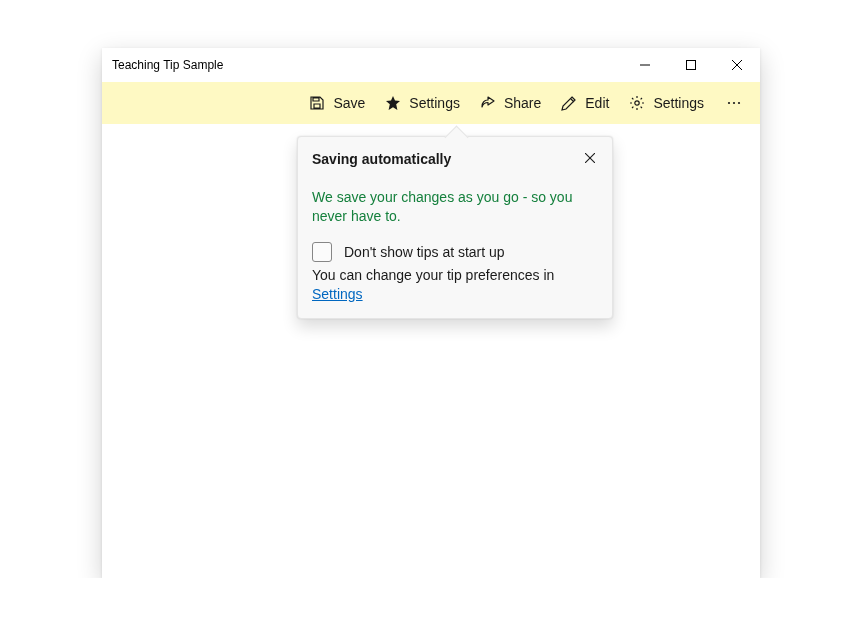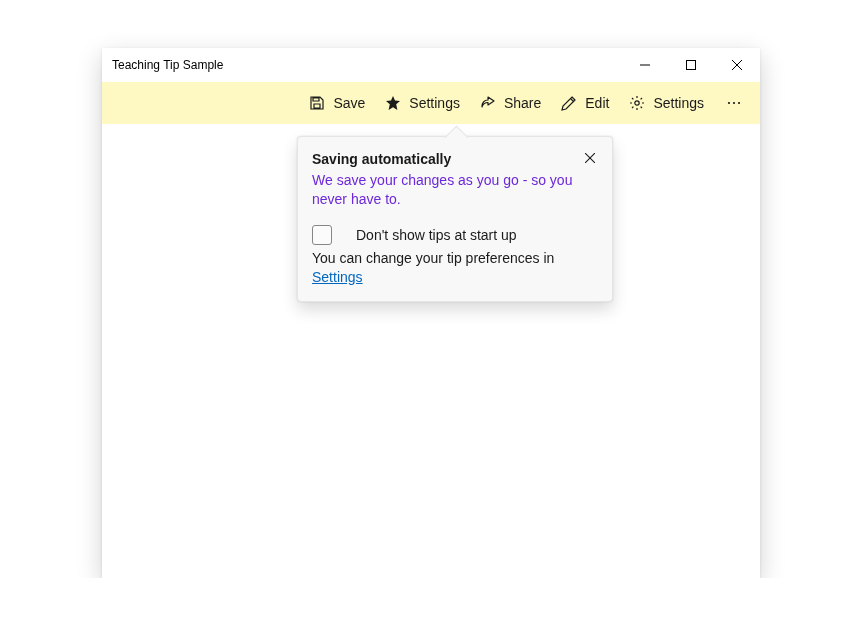--- a/index.html
+++ b/index.html
@@ -116,32 +116,32 @@
       width: 20px;
       height: 20px;
       display: flex;
       align-items: center;
       justify-content: center;
       cursor: pointer;
       margin-top: -1px;
       margin-right: -2px;
     }
     .tip-subtitle {
-      margin-top: 3px;
+      margin-top: 20px;
       font-size: 14px;
       line-height: 19px;
-      color: #6d28d9;
+      color: #15803d;
     }
     .tip-body {
       margin-top: 16px;
     }
     .checkbox-row {
       display: flex;
       align-items: center;
-      gap: 24px;
+      gap: 12px;
       cursor: pointer;
       text-align: center;
     }
     .checkbox-box {
       width: 20px;
       height: 20px;
       border: 1.4px solid #868686;
       border-radius: 3px;
       background: #fbfbfb;
     }

